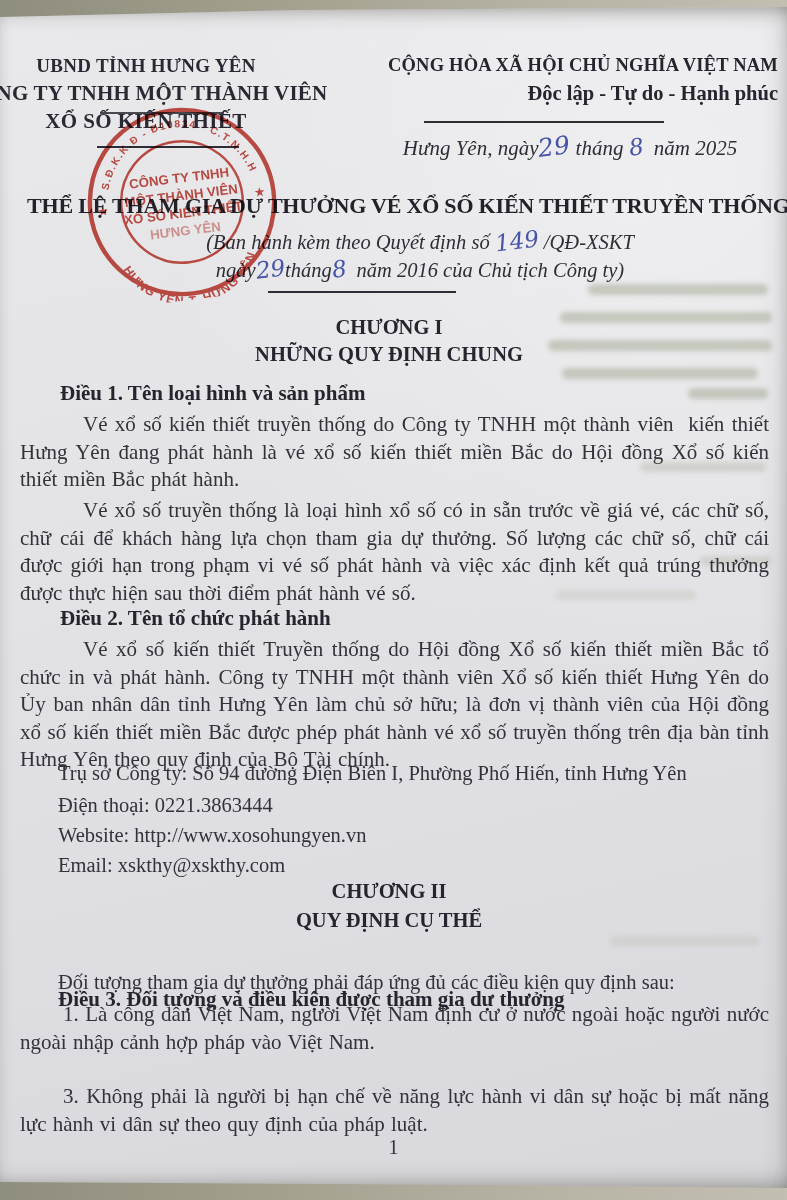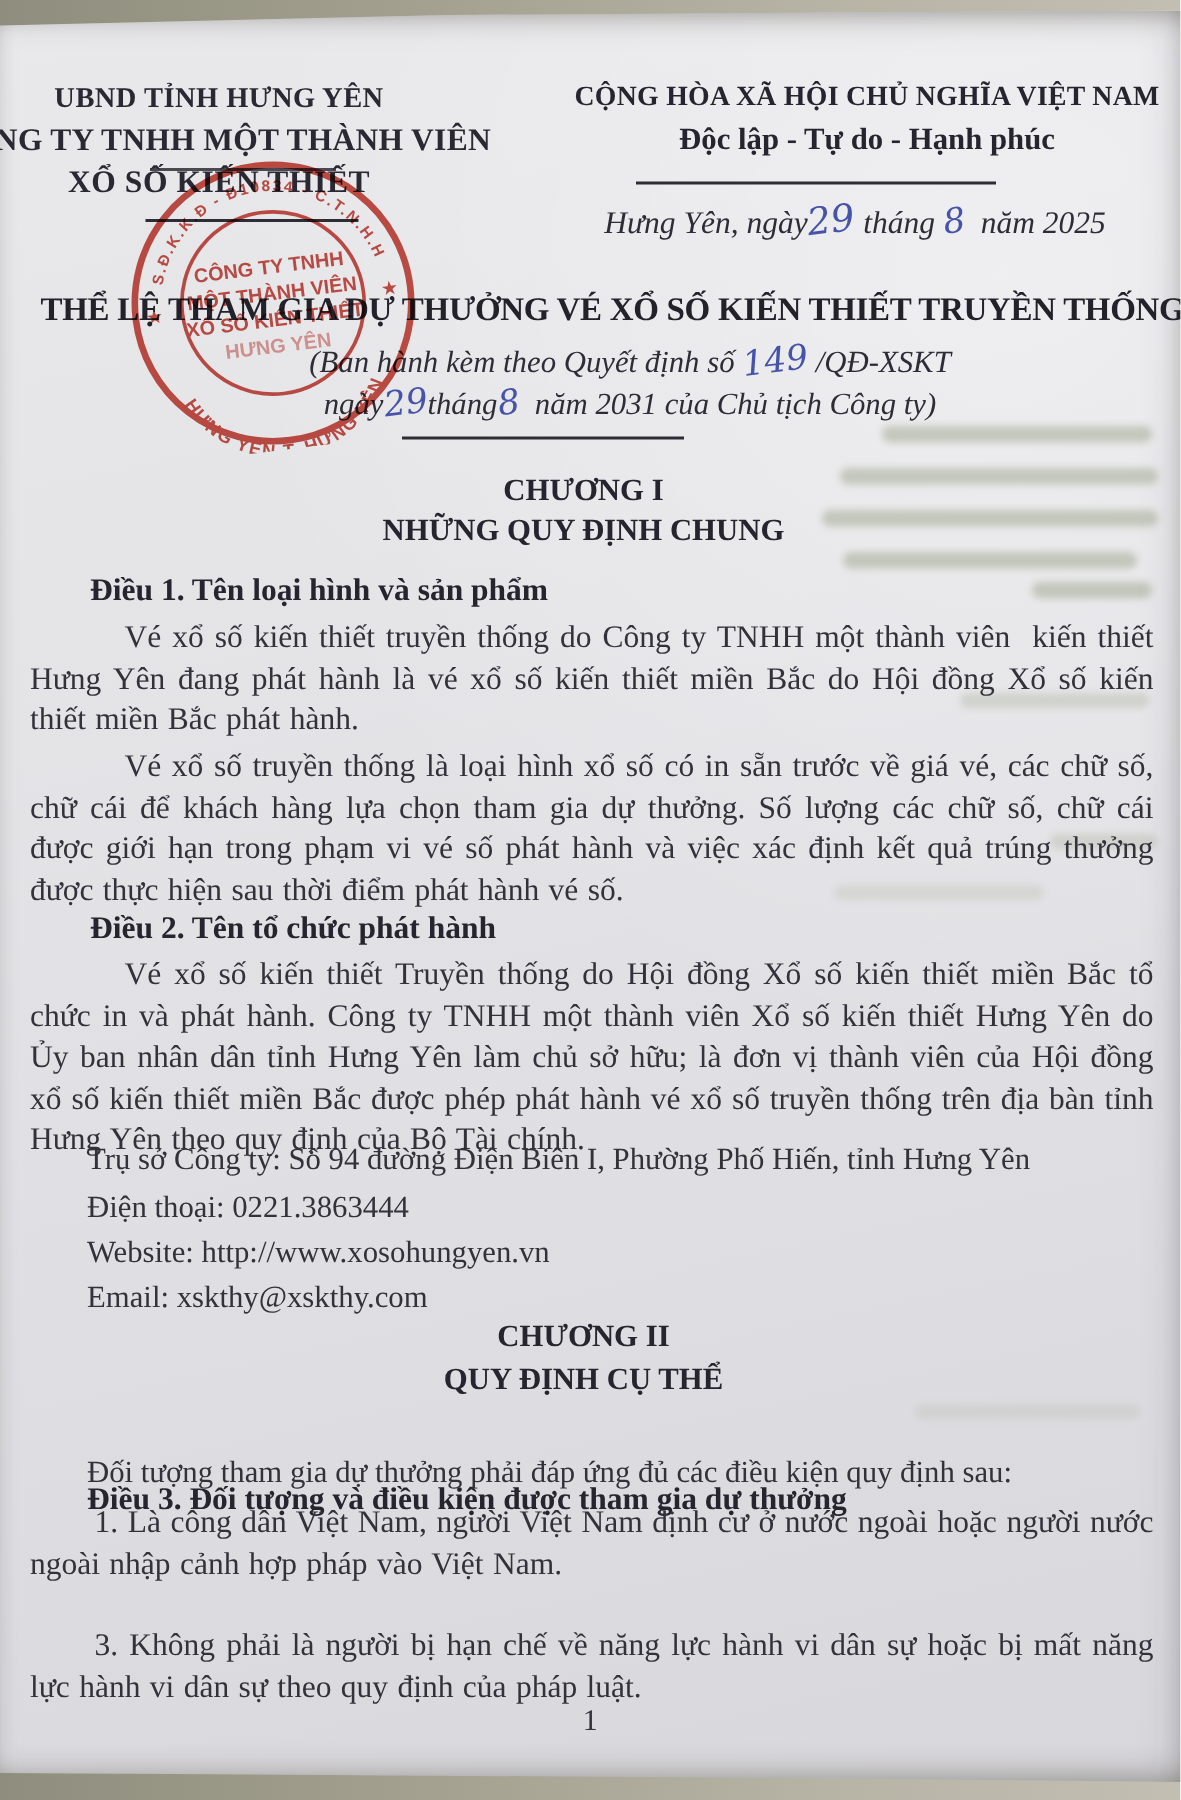--- a/index.html
+++ b/index.html
@@ -19,21 +19,21 @@
     clip-path:polygon(0 10px,38% 3px,100% 0,100% 100%,62% calc(100% - 3px),0 calc(100% - 6px));
     box-shadow:inset 0 14px 22px -14px rgba(60,58,45,0.55), inset 0 -16px 22px -14px rgba(60,58,45,0.45), inset -14px 0 30px -18px rgba(40,40,50,0.25);
   }
   .abs{position:absolute;}
   .nowrap{white-space:nowrap;}
   .hdr-left{left:-45px;top:55px;width:382px;text-align:center;color:#2a2933;}
   .hl1{font-size:19px;font-weight:bold;letter-spacing:.3px;}
   .hl2{font-size:21px;font-weight:bold;margin-top:4px;letter-spacing:.2px;}
   .hl3{font-size:21px;font-weight:bold;margin-top:3px;letter-spacing:.4px;}
   .rule{background:#2e2d36;height:2px;}
-  .hdr-right{left:378px;top:55px;width:400px;text-align:center;color:#26252f;}
+  .hdr-right{left:378px;top:55px;width:400px;text-align:right;color:#26252f;}
   .hr1{font-size:18.5px;font-weight:bold;letter-spacing:.2px;}
   .hr2{font-size:20.5px;font-weight:bold;margin-top:6px;}
   .dateline{left:360px;top:136px;width:420px;text-align:center;font-style:italic;font-size:21px;color:#2e2d37;}
   .hand{font-family:"DejaVu Serif",serif;font-style:italic;font-weight:400;color:#4553a8;display:inline-block;transform:rotate(-7deg);font-size:25px;line-height:0;}
   .hand.sm{font-size:23px;}
   .doc-title{left:27px;top:193px;width:760px;font-size:22px;font-weight:bold;white-space:nowrap;letter-spacing:-0.2px;color:#23222b;z-index:2;}
   .subtitle{left:140px;top:226px;width:560px;text-align:center;font-style:italic;font-size:20.5px;color:#2e2d37;z-index:2;}
   .subtitle .ln{margin-top:5px;}
   .chap{left:0;width:778px;text-align:center;font-weight:bold;font-size:20.5px;color:#26252f;}
   .art{font-weight:bold;font-size:21px;color:#26252f;white-space:nowrap;}
@@ -83,21 +83,21 @@
 
   <div class="abs doc-title">THỂ LỆ THAM GIA DỰ THƯỞNG VÉ XỔ SỐ KIẾN THIẾT TRUYỀN THỐNG</div>
   <div class="abs subtitle">
     <div class="ln nowrap">
       <span>(Ban hành kèm theo Quyết định số</span>
       <span class="hand sm">149</span>
       <span>/QĐ-XSKT</span>
     </div>
     <div class="ln nowrap">
       <span>ngày</span><span class="hand sm">29</span><span>tháng</span><span class="hand sm">8</span>&nbsp;
-      <span>năm 2031 của Chủ tịch Công ty)</span>
+      <span>năm 2016 của Chủ tịch Công ty)</span>
     </div>
   </div>
   <div class="abs rule" style="left:268px;top:291px;width:188px;"></div>
 
   <svg class="abs seal" viewBox="0 0 200 200">
     <circle cx="100" cy="100" r="94" fill="none" stroke="#c64238" stroke-width="4.5"></circle>
     <circle cx="100" cy="100" r="62" fill="none" stroke="#c64238" stroke-width="2.5"></circle>
     <defs>
       <path id="sealTop" d="M 25,112 A 76,76 0 1 1 175,112" fill="none"></path>
       <path id="sealBottom" d="M 26,118 A 75,75 0 1 0 174,118" fill="none"></path>

